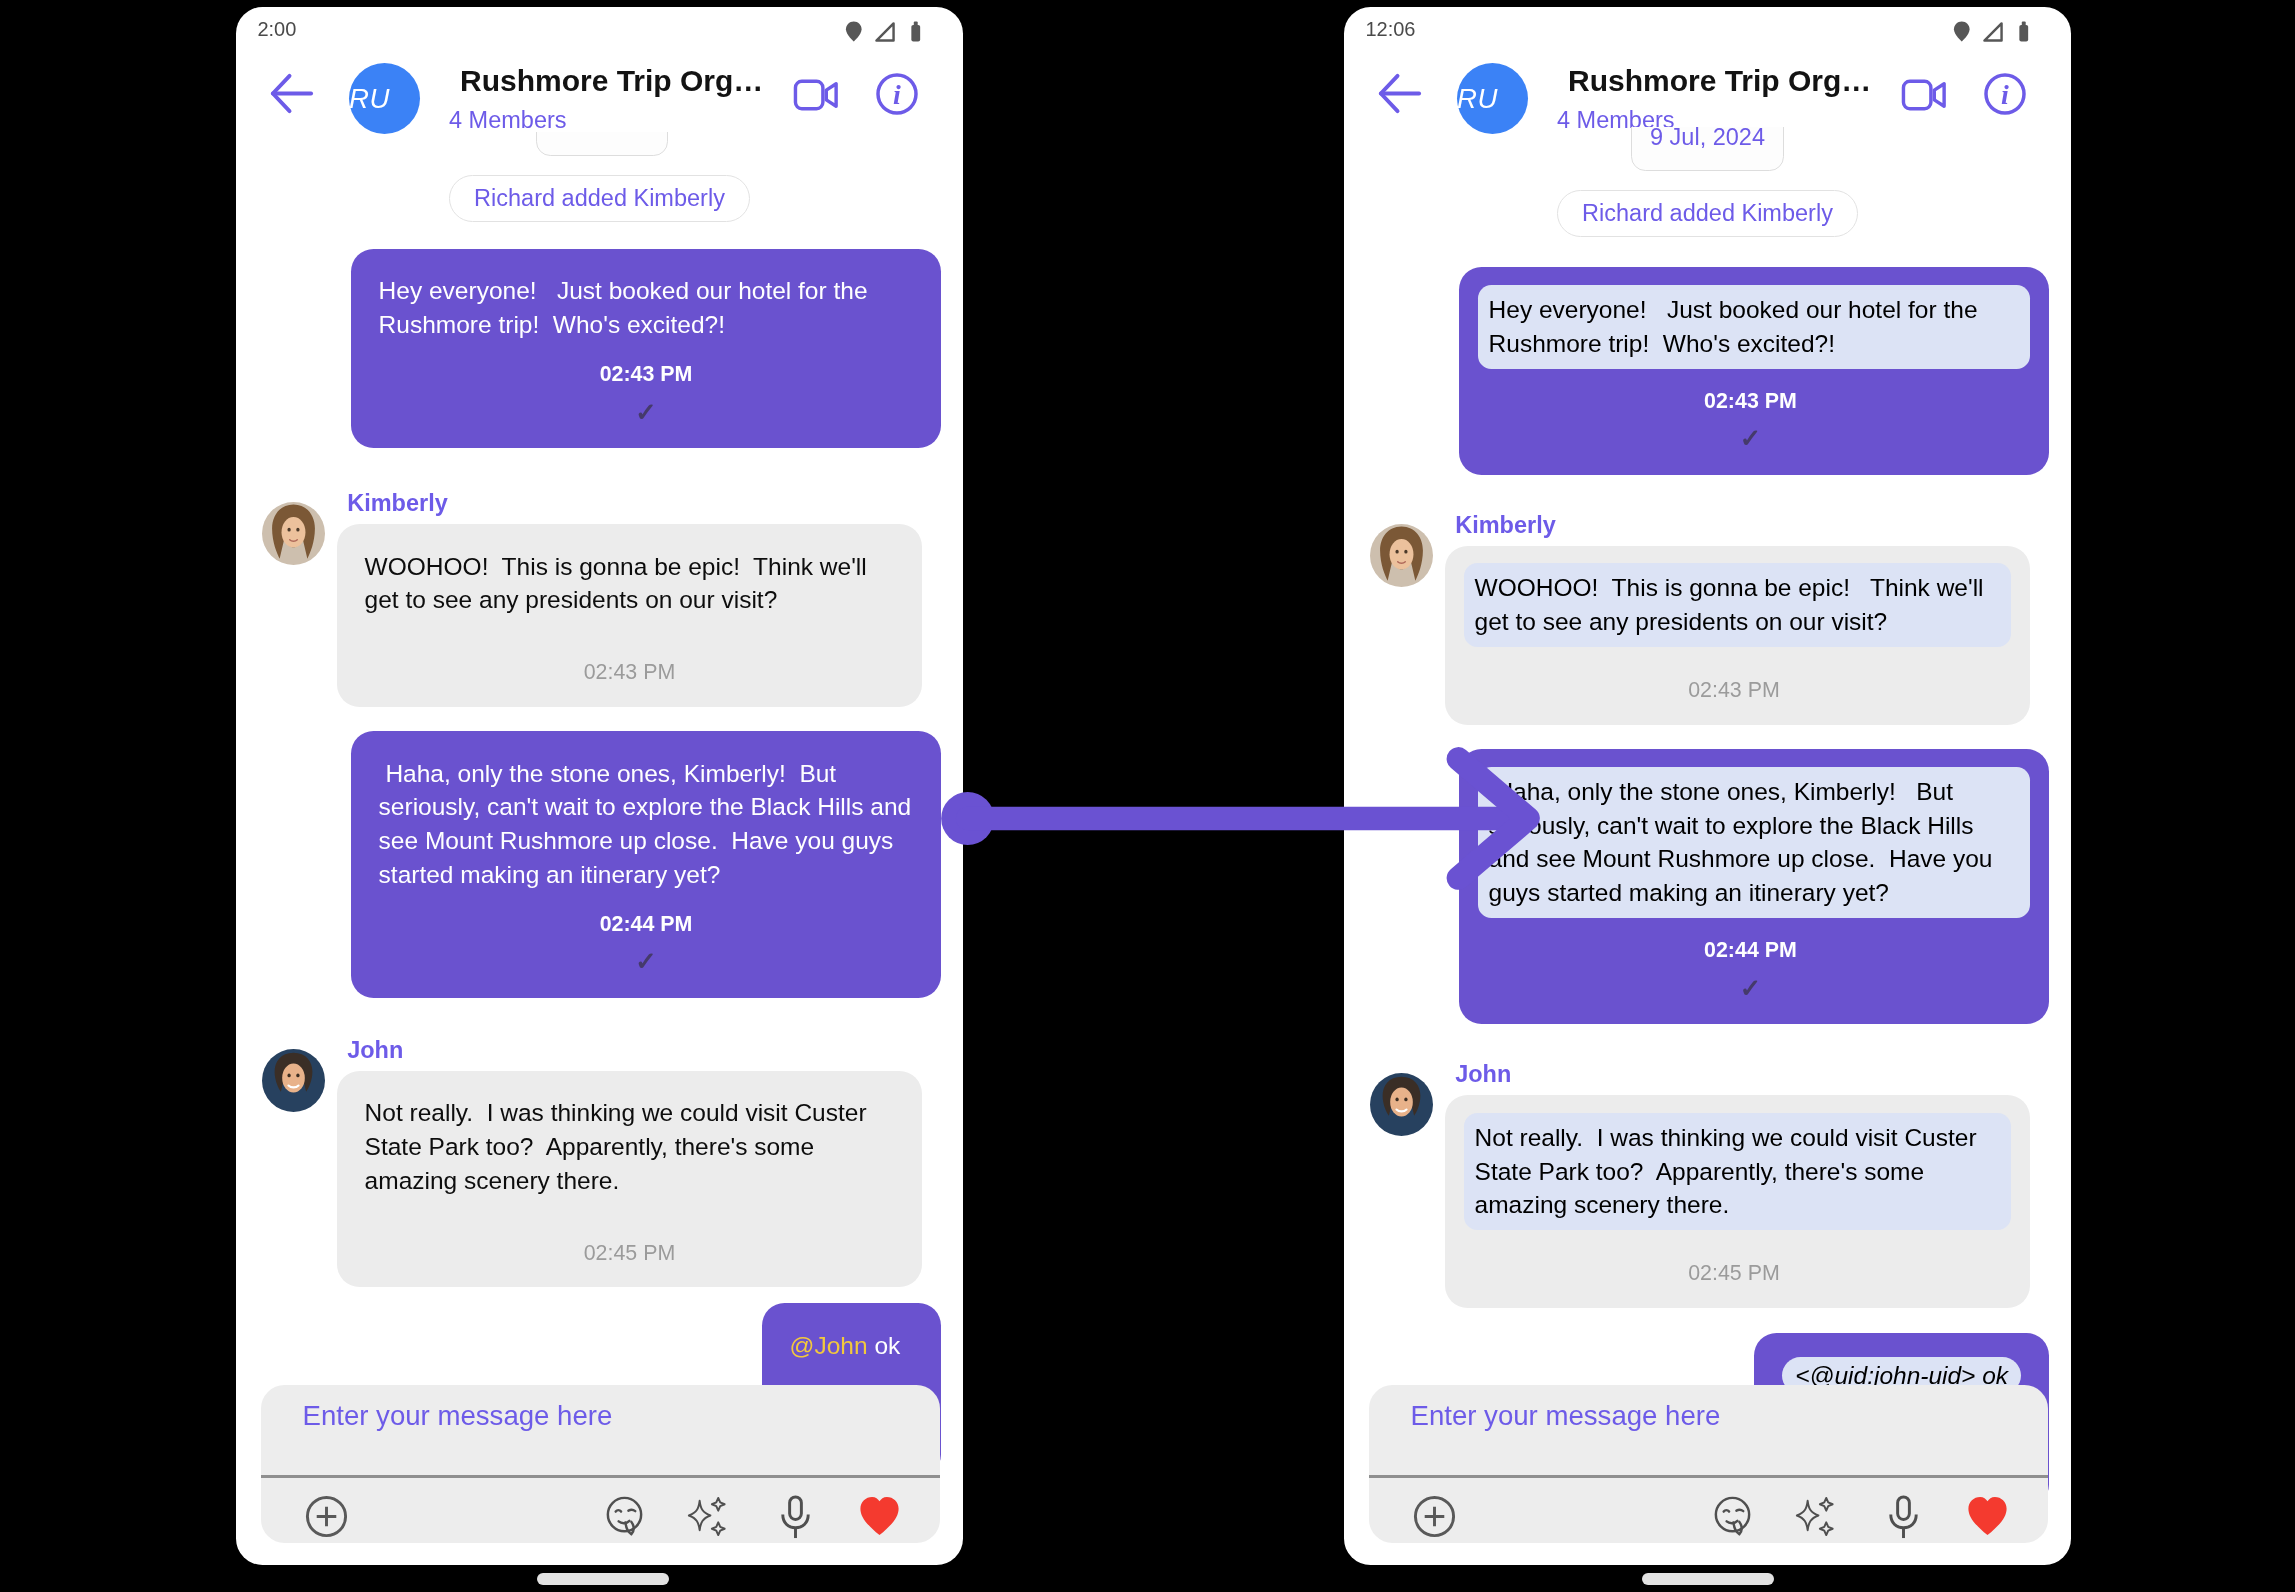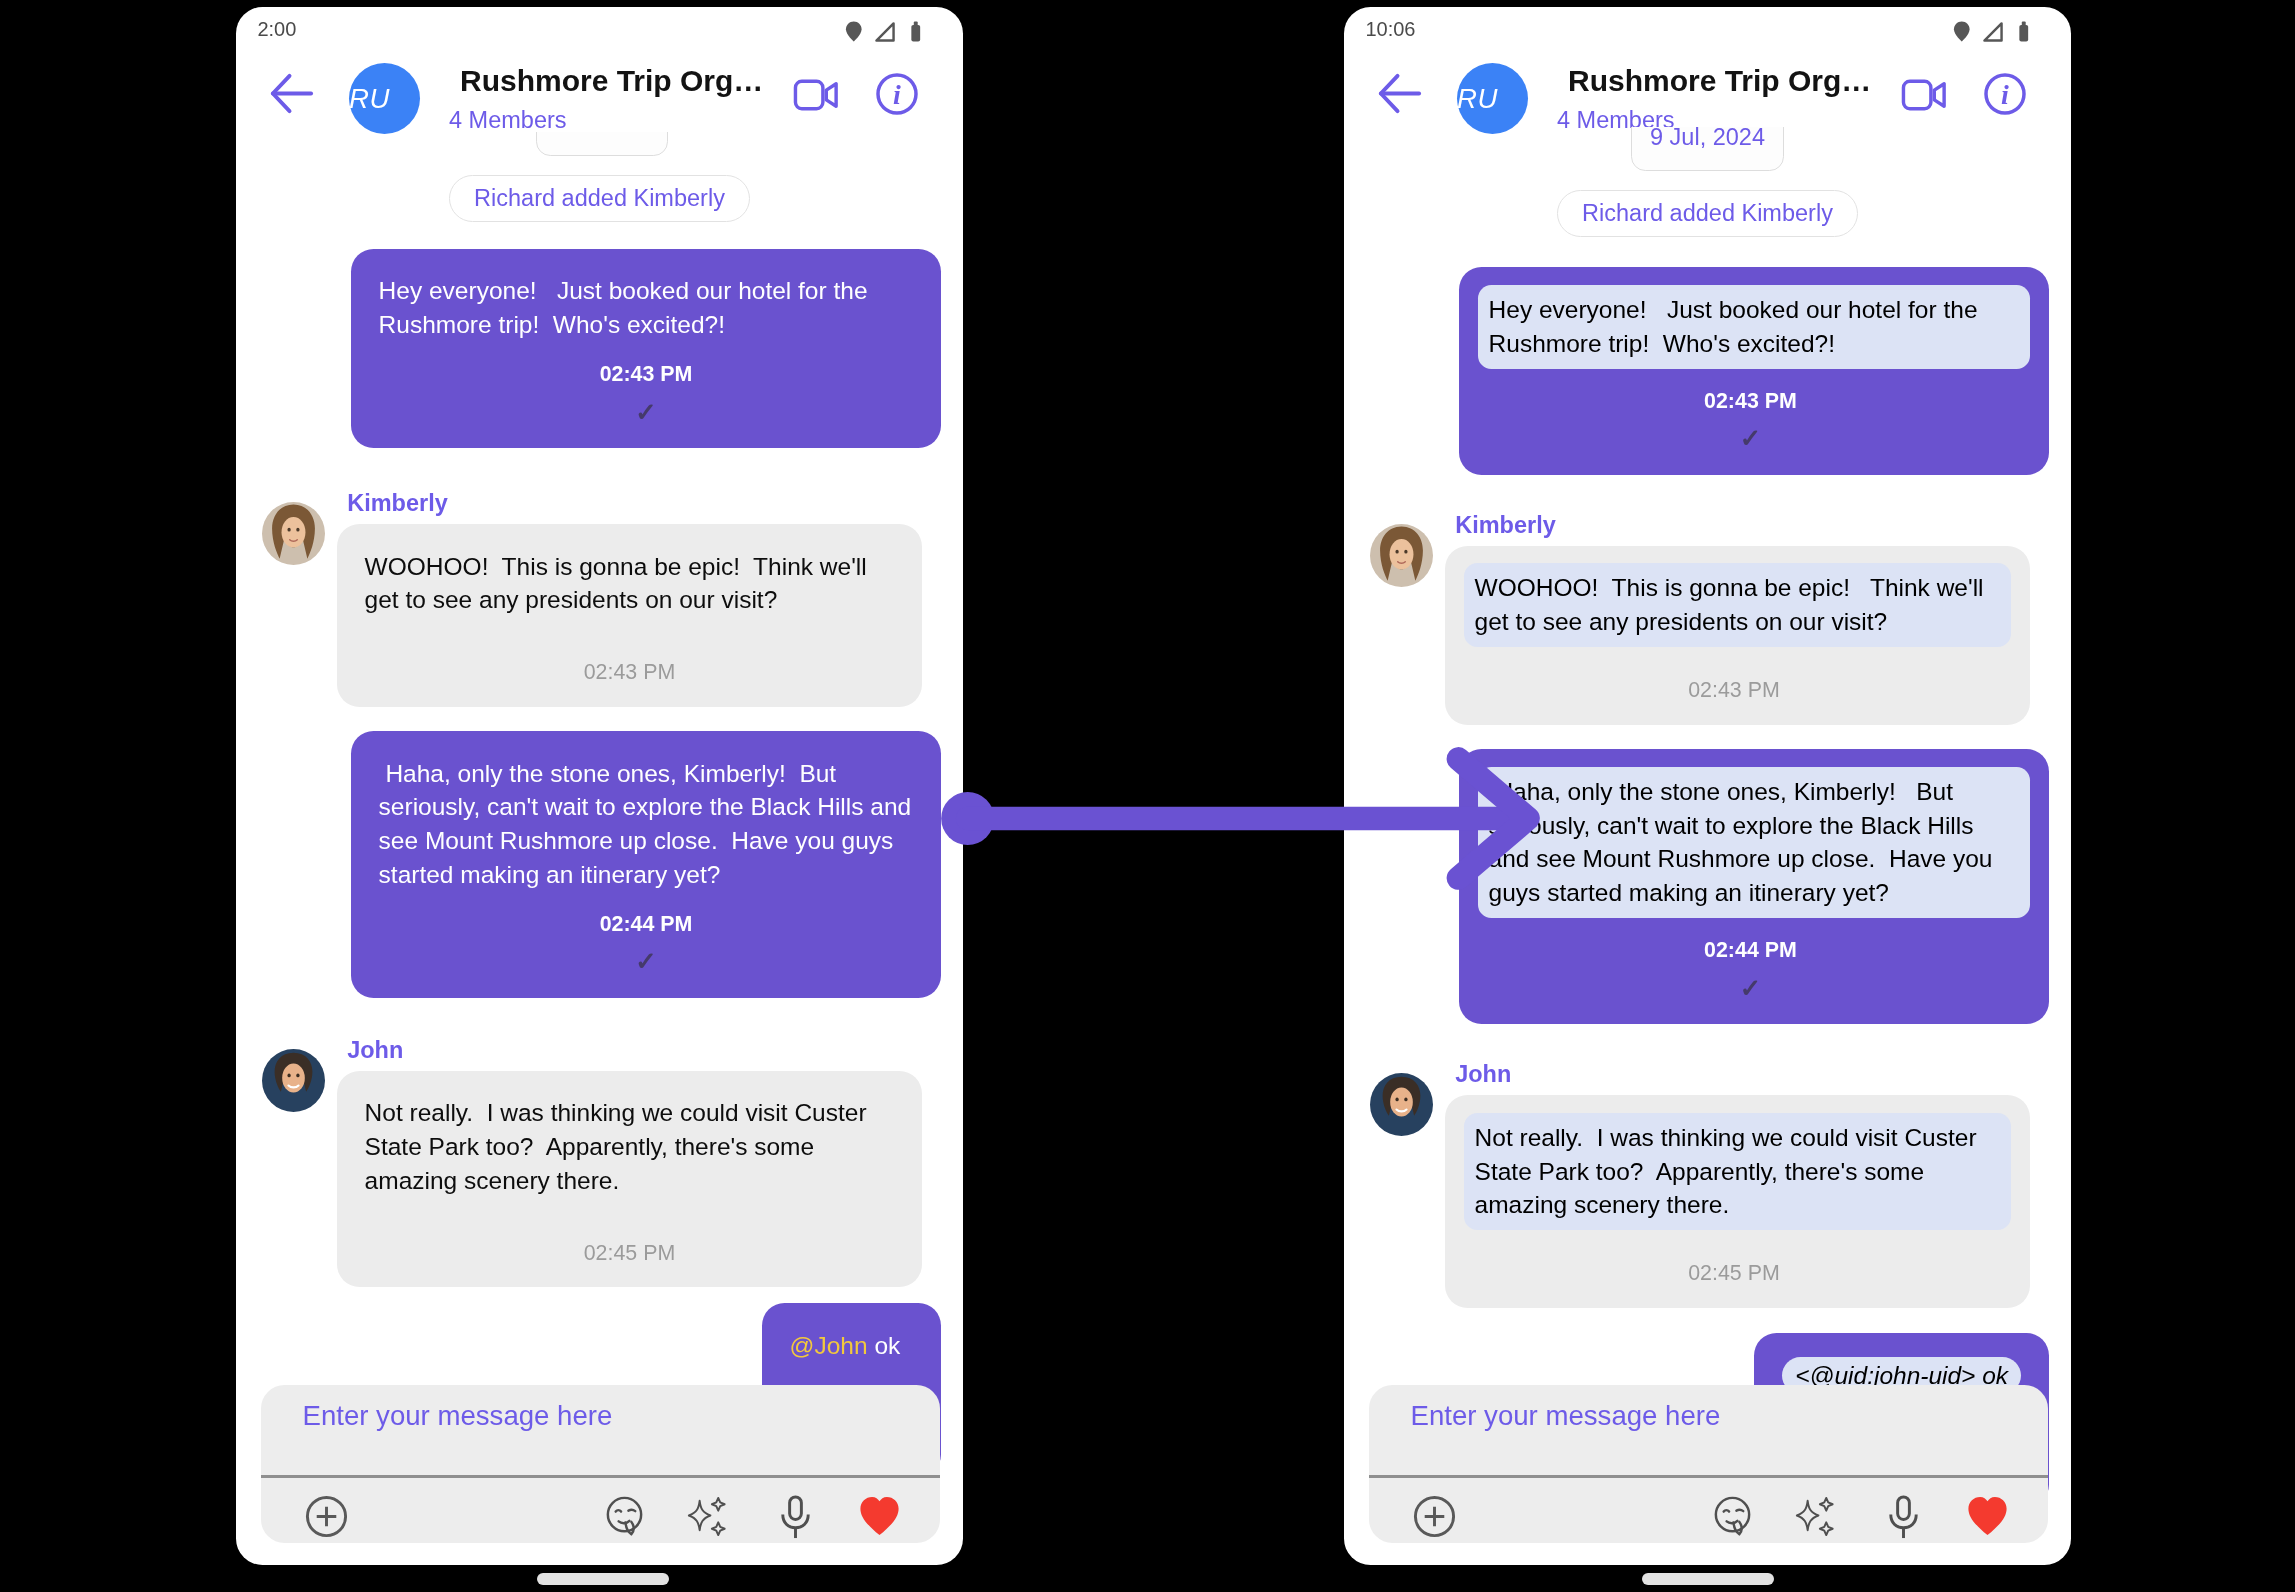--- a/index.html
+++ b/index.html
@@ -255,21 +255,21 @@
           <path d="M22 44c0 17 11 27 26 27s26-10 26-27"></path>
           <path d="M48 71v21"></path>
         </svg></span>
     <span class="c-icon c-heart"><svg viewBox="0 0 96 96">
           <path fill="#F43A2F" d="M48 86C21 64 9 48 9 32 9 18 20 8 33 8c7 0 12 4 15 9 3-5 8-9 15-9 13 0 24 10 24 24 0 16-12 32-39 54z"></path>
         </svg></span>
   </div>
 </div>
 
 <div class="phone" id="phone-1">
-  <span class="status-time">10:06</span>
+  <span class="status-time">12:06</span>
   <span class="status-icons">
     <svg viewBox="0 0 48 48">
         <path fill="#575757" d="M24 3C15 3 8 10 8 19c0 11 16 25 16 25s16-14 16-25c0-9-7-16-16-16z"></path>
       </svg>
     <svg viewBox="0 0 48 48">
         <path d="M42 7v35H7z" fill="none" stroke="#575757" stroke-width="5" stroke-linejoin="round"></path>
       </svg>
     <svg viewBox="0 0 48 48">
         <rect x="15" y="10" width="18" height="34" rx="4" fill="#575757"></rect>
         <rect x="20" y="3" width="8" height="9" rx="2" fill="#575757"></rect>

